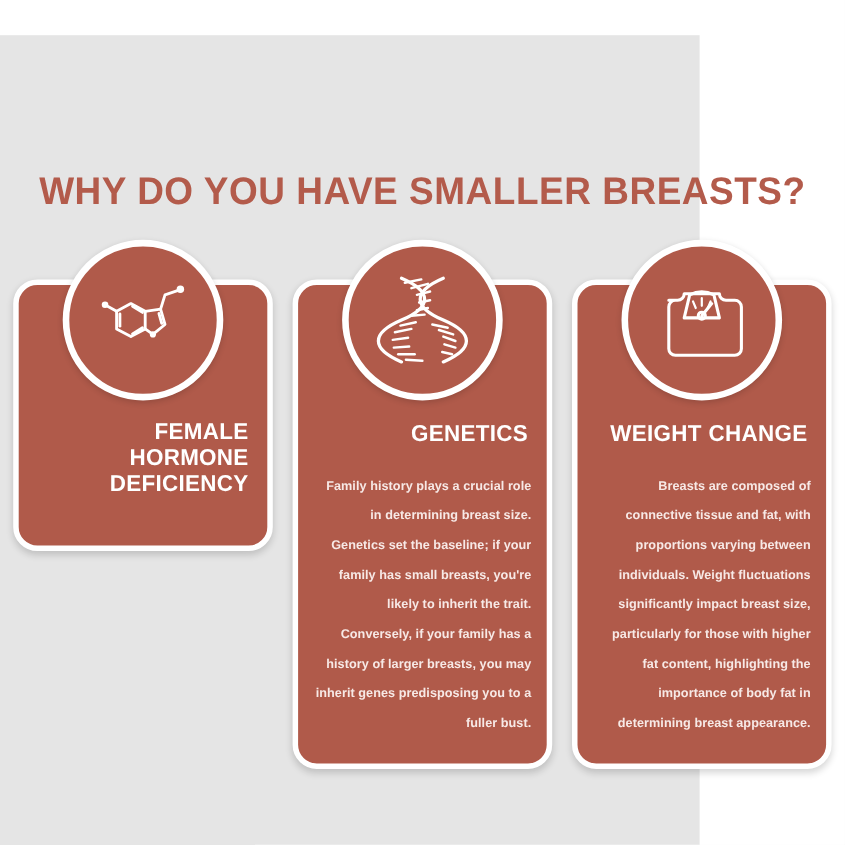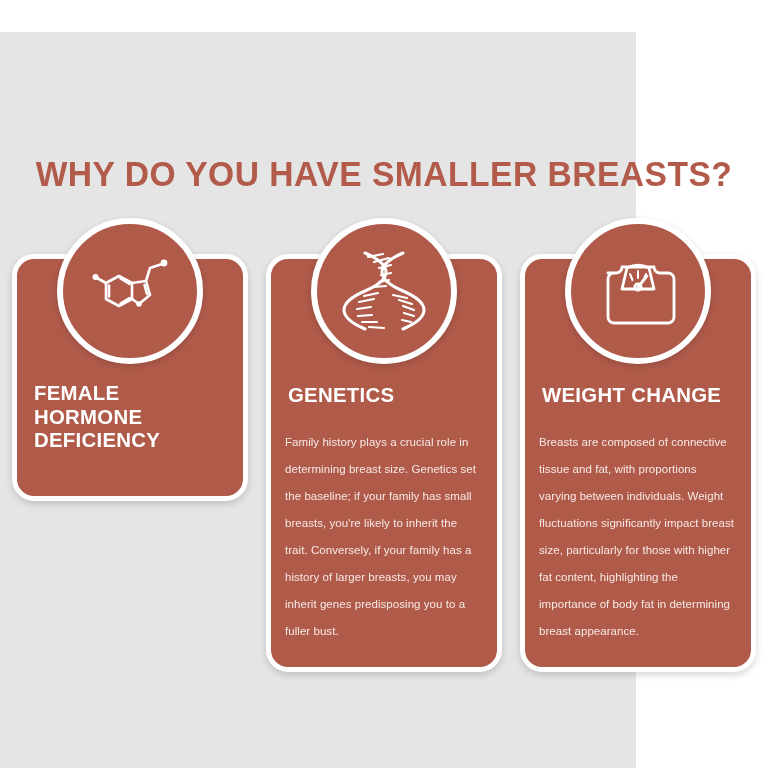--- a/index.html
+++ b/index.html
@@ -76,38 +76,38 @@
   
   .card-panel {
     position: relative;
     z-index: 1;
     width: 236px;
     background: #b05a4a;
     border-radius: 22px;
     border: 5px solid #ffffff;
     box-shadow: 0 3px 7px rgba(0,0,0,0.16);
     padding: 122px 14px 22px 14px;
-    text-align: left;
+    text-align: right;
   }
 
   .card-heading {
     font-family: "Liberation Sans", sans-serif;
     font-size: 21px;
     font-weight: bold;
     line-height: 1.12;
     color: #ffffff;
     letter-spacing: 0.3px;
     margin-bottom: 22px;
     transform: scaleX(0.97);
   }
 
   .card-body {
     font-family: "Liberation Sans", sans-serif;
     font-size: 11.5px;
-    font-weight: normal;
+    font-weight: bold;
     line-height: 2.35;
     color: #f7e9e6;
     letter-spacing: 0.05px;
   }
 
   
   .card--genetics .card-panel { padding-top: 124px; }
   .card--weight .card-panel   { padding-top: 124px; }
 </style>
 </head>

